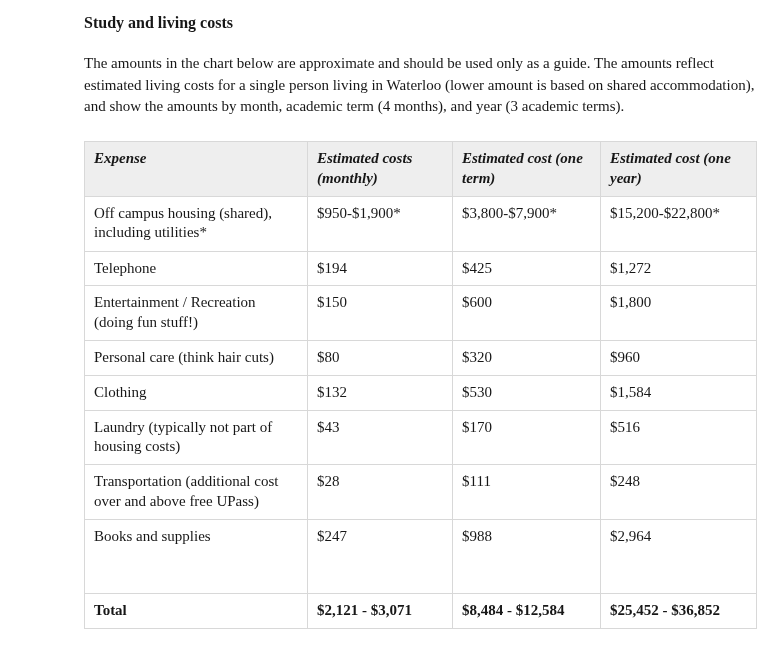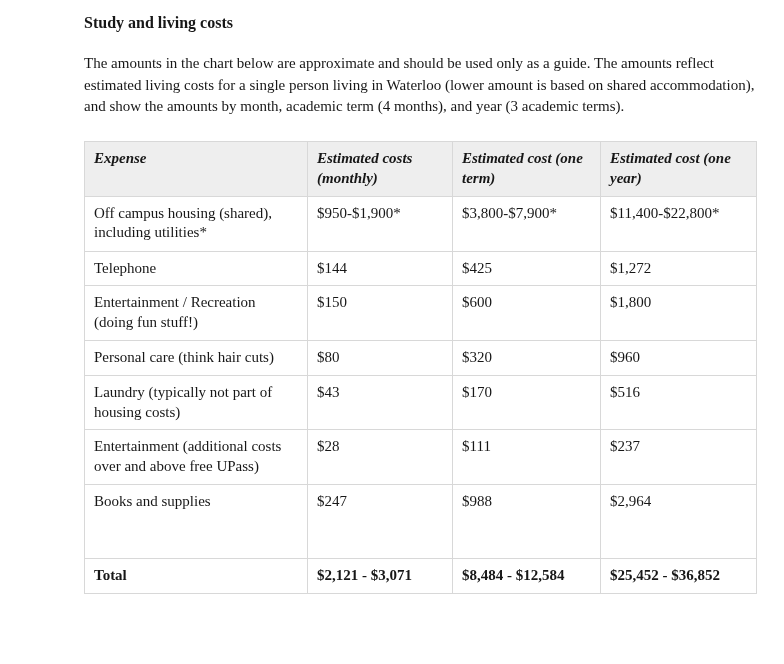--- a/index.html
+++ b/index.html
@@ -99,51 +99,57 @@
         <th>Estimated costs (monthly)</th>
         <th>Estimated cost (one term)</th>
         <th>Estimated cost (one year)</th>
       </tr>
     </thead>
     <tbody>
       <tr class="r1">
         <td>Off campus housing (shared), including utilities*</td>
         <td>$950-$1,900*</td>
         <td>$3,800-$7,900*</td>
-        <td>$11,400-$22,800*</td>
+        <td>$15,200-$22,800*</td>
       </tr>
       <tr class="r3">
         <td>Telephone</td>
-        <td>$144</td>
+        <td>$194</td>
         <td>$425</td>
         <td>$1,272</td>
       </tr>
       <tr class="r4">
         <td>Entertainment / Recreation (doing fun stuff!)</td>
         <td>$150</td>
         <td>$600</td>
         <td>$1,800</td>
       </tr>
       <tr class="r5">
         <td>Personal care (think hair cuts)</td>
         <td>$80</td>
         <td>$320</td>
         <td>$960</td>
       </tr>
+      <tr class="r6">
+        <td>Clothing</td>
+        <td>$132</td>
+        <td>$530</td>
+        <td>$1,584</td>
+      </tr>
       <tr class="r7">
         <td>Laundry (typically not part of housing costs)</td>
         <td>$43</td>
         <td>$170</td>
         <td>$516</td>
       </tr>
       <tr class="r8">
-        <td>Entertainment (additional costs over and above free UPass)</td>
+        <td>Transportation (additional cost over and above free UPass)</td>
         <td>$28</td>
         <td>$111</td>
-        <td>$237</td>
+        <td>$248</td>
       </tr>
       <tr class="r9">
         <td>Books and supplies</td>
         <td>$247</td>
         <td>$988</td>
         <td class="pad-down">$2,964</td>
       </tr>
       <tr class="rt">
         <td>Total</td>
         <td>$2,121 - $3,071</td>

